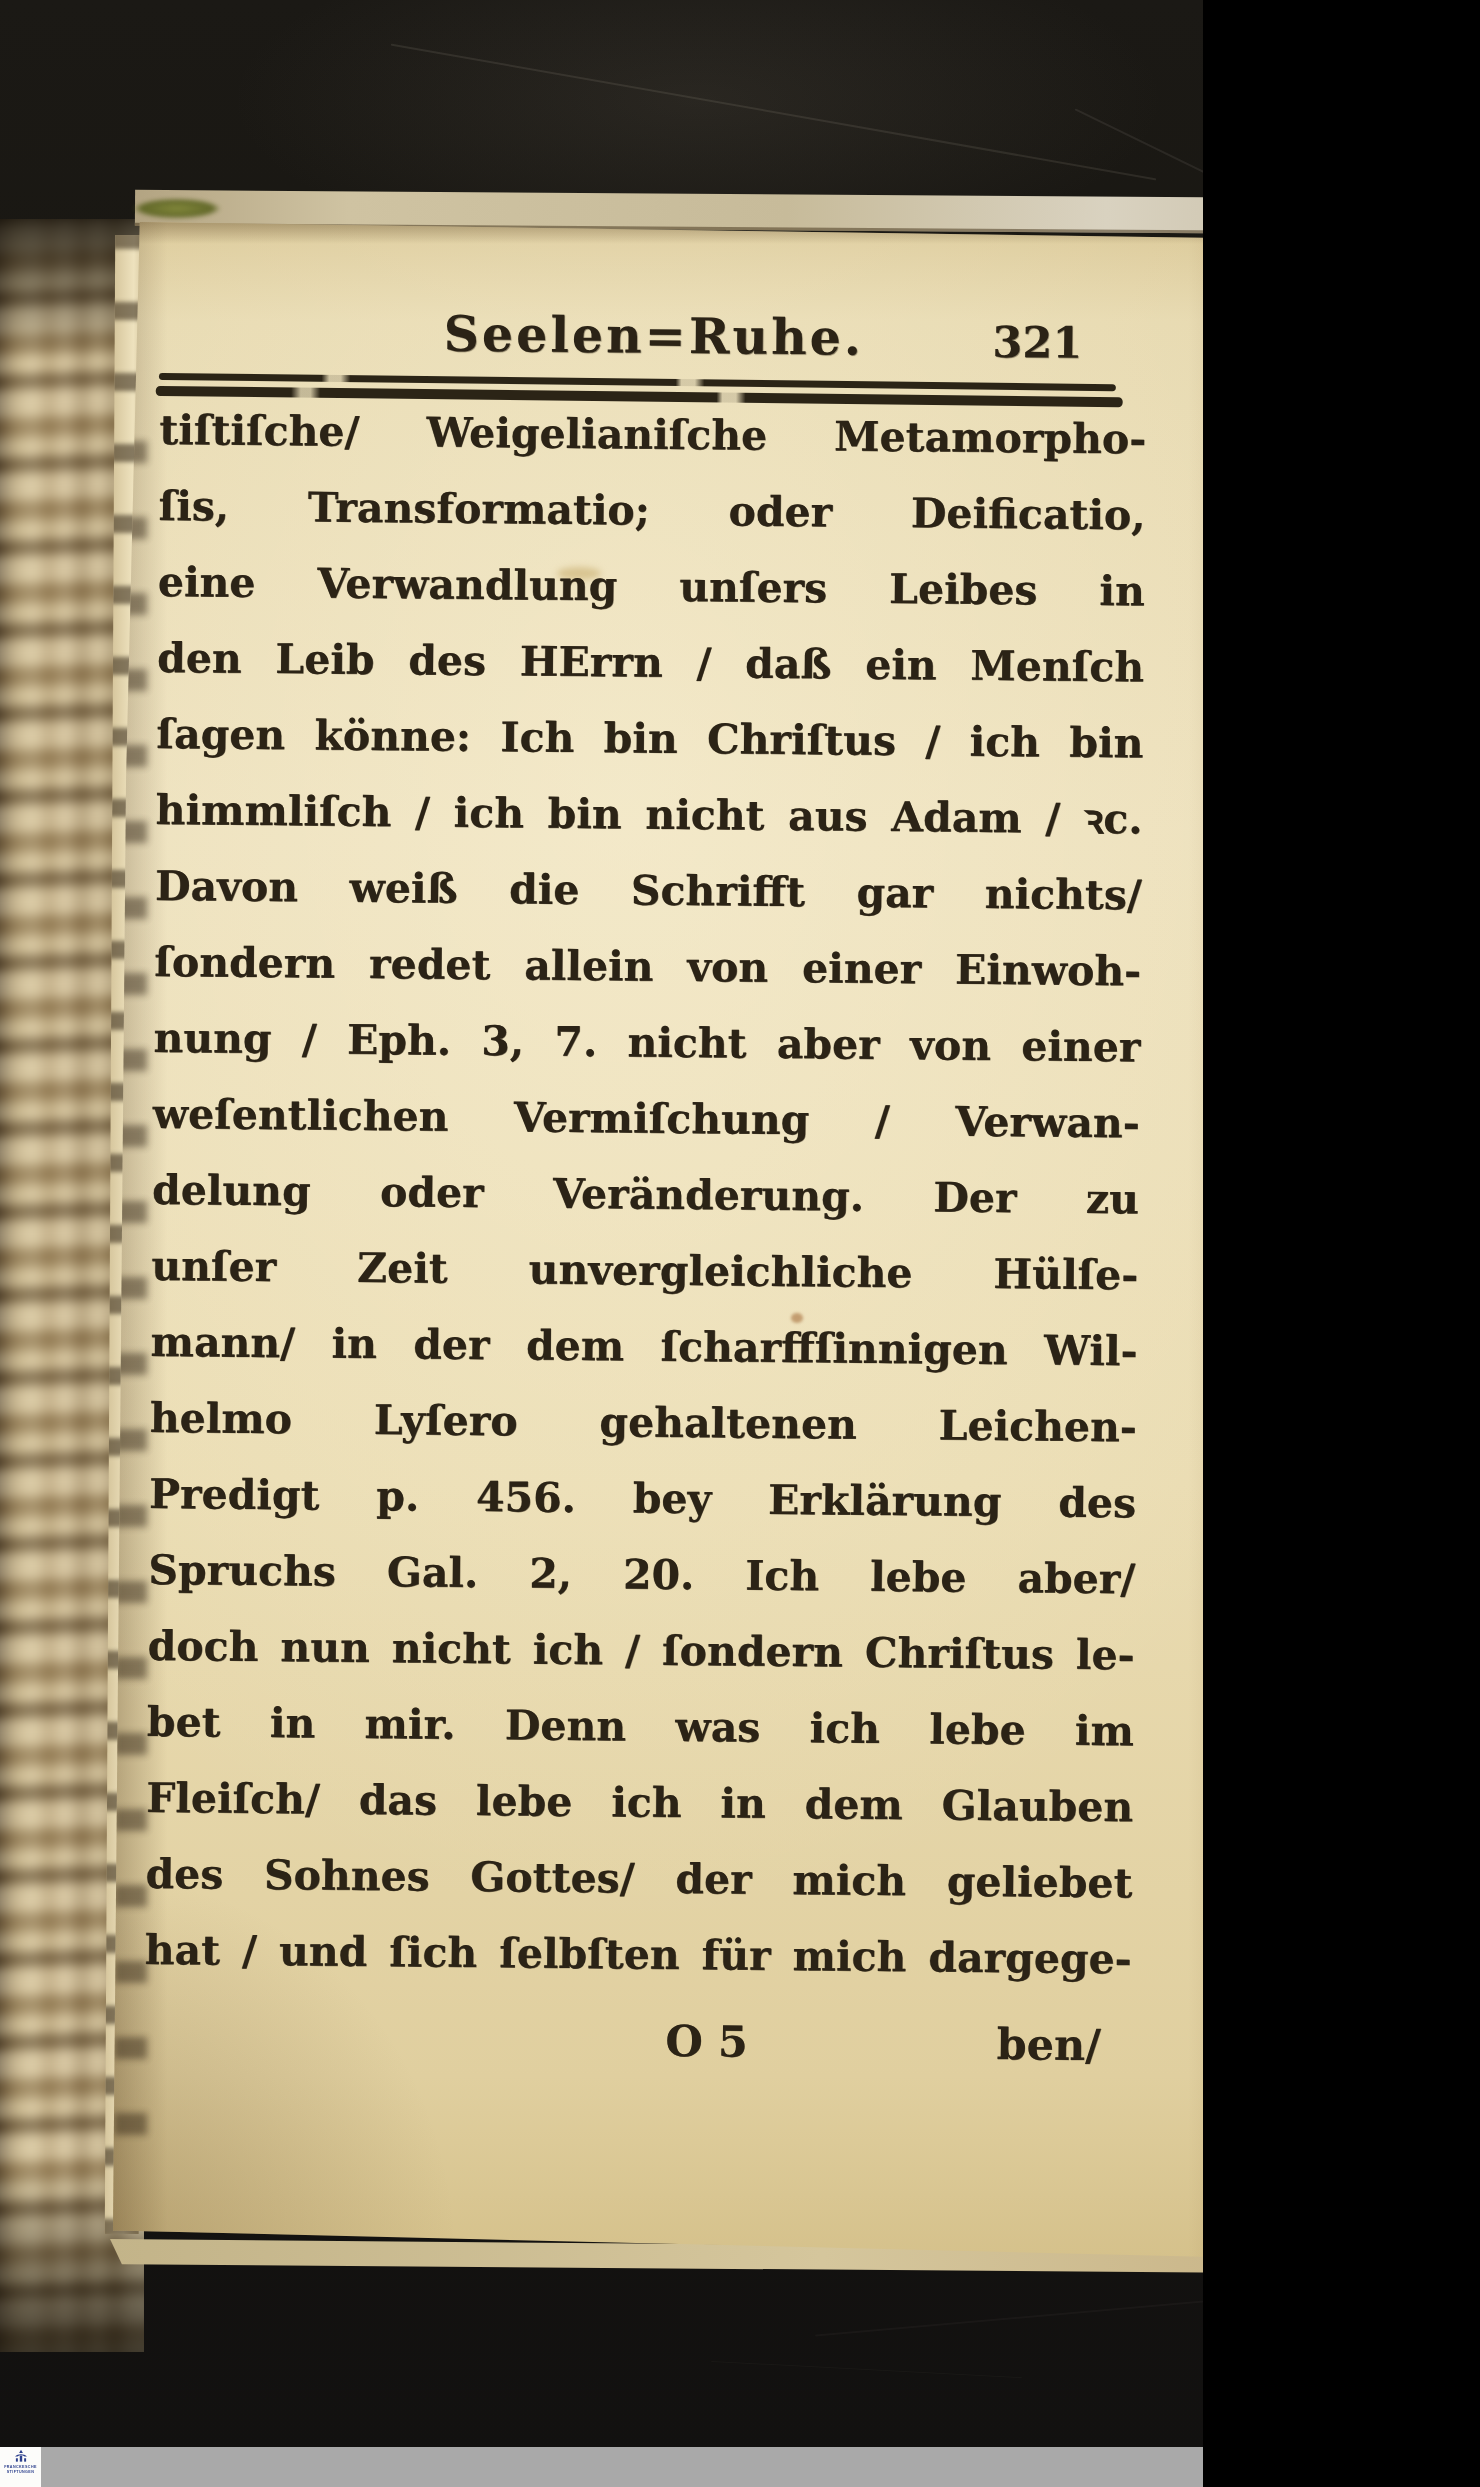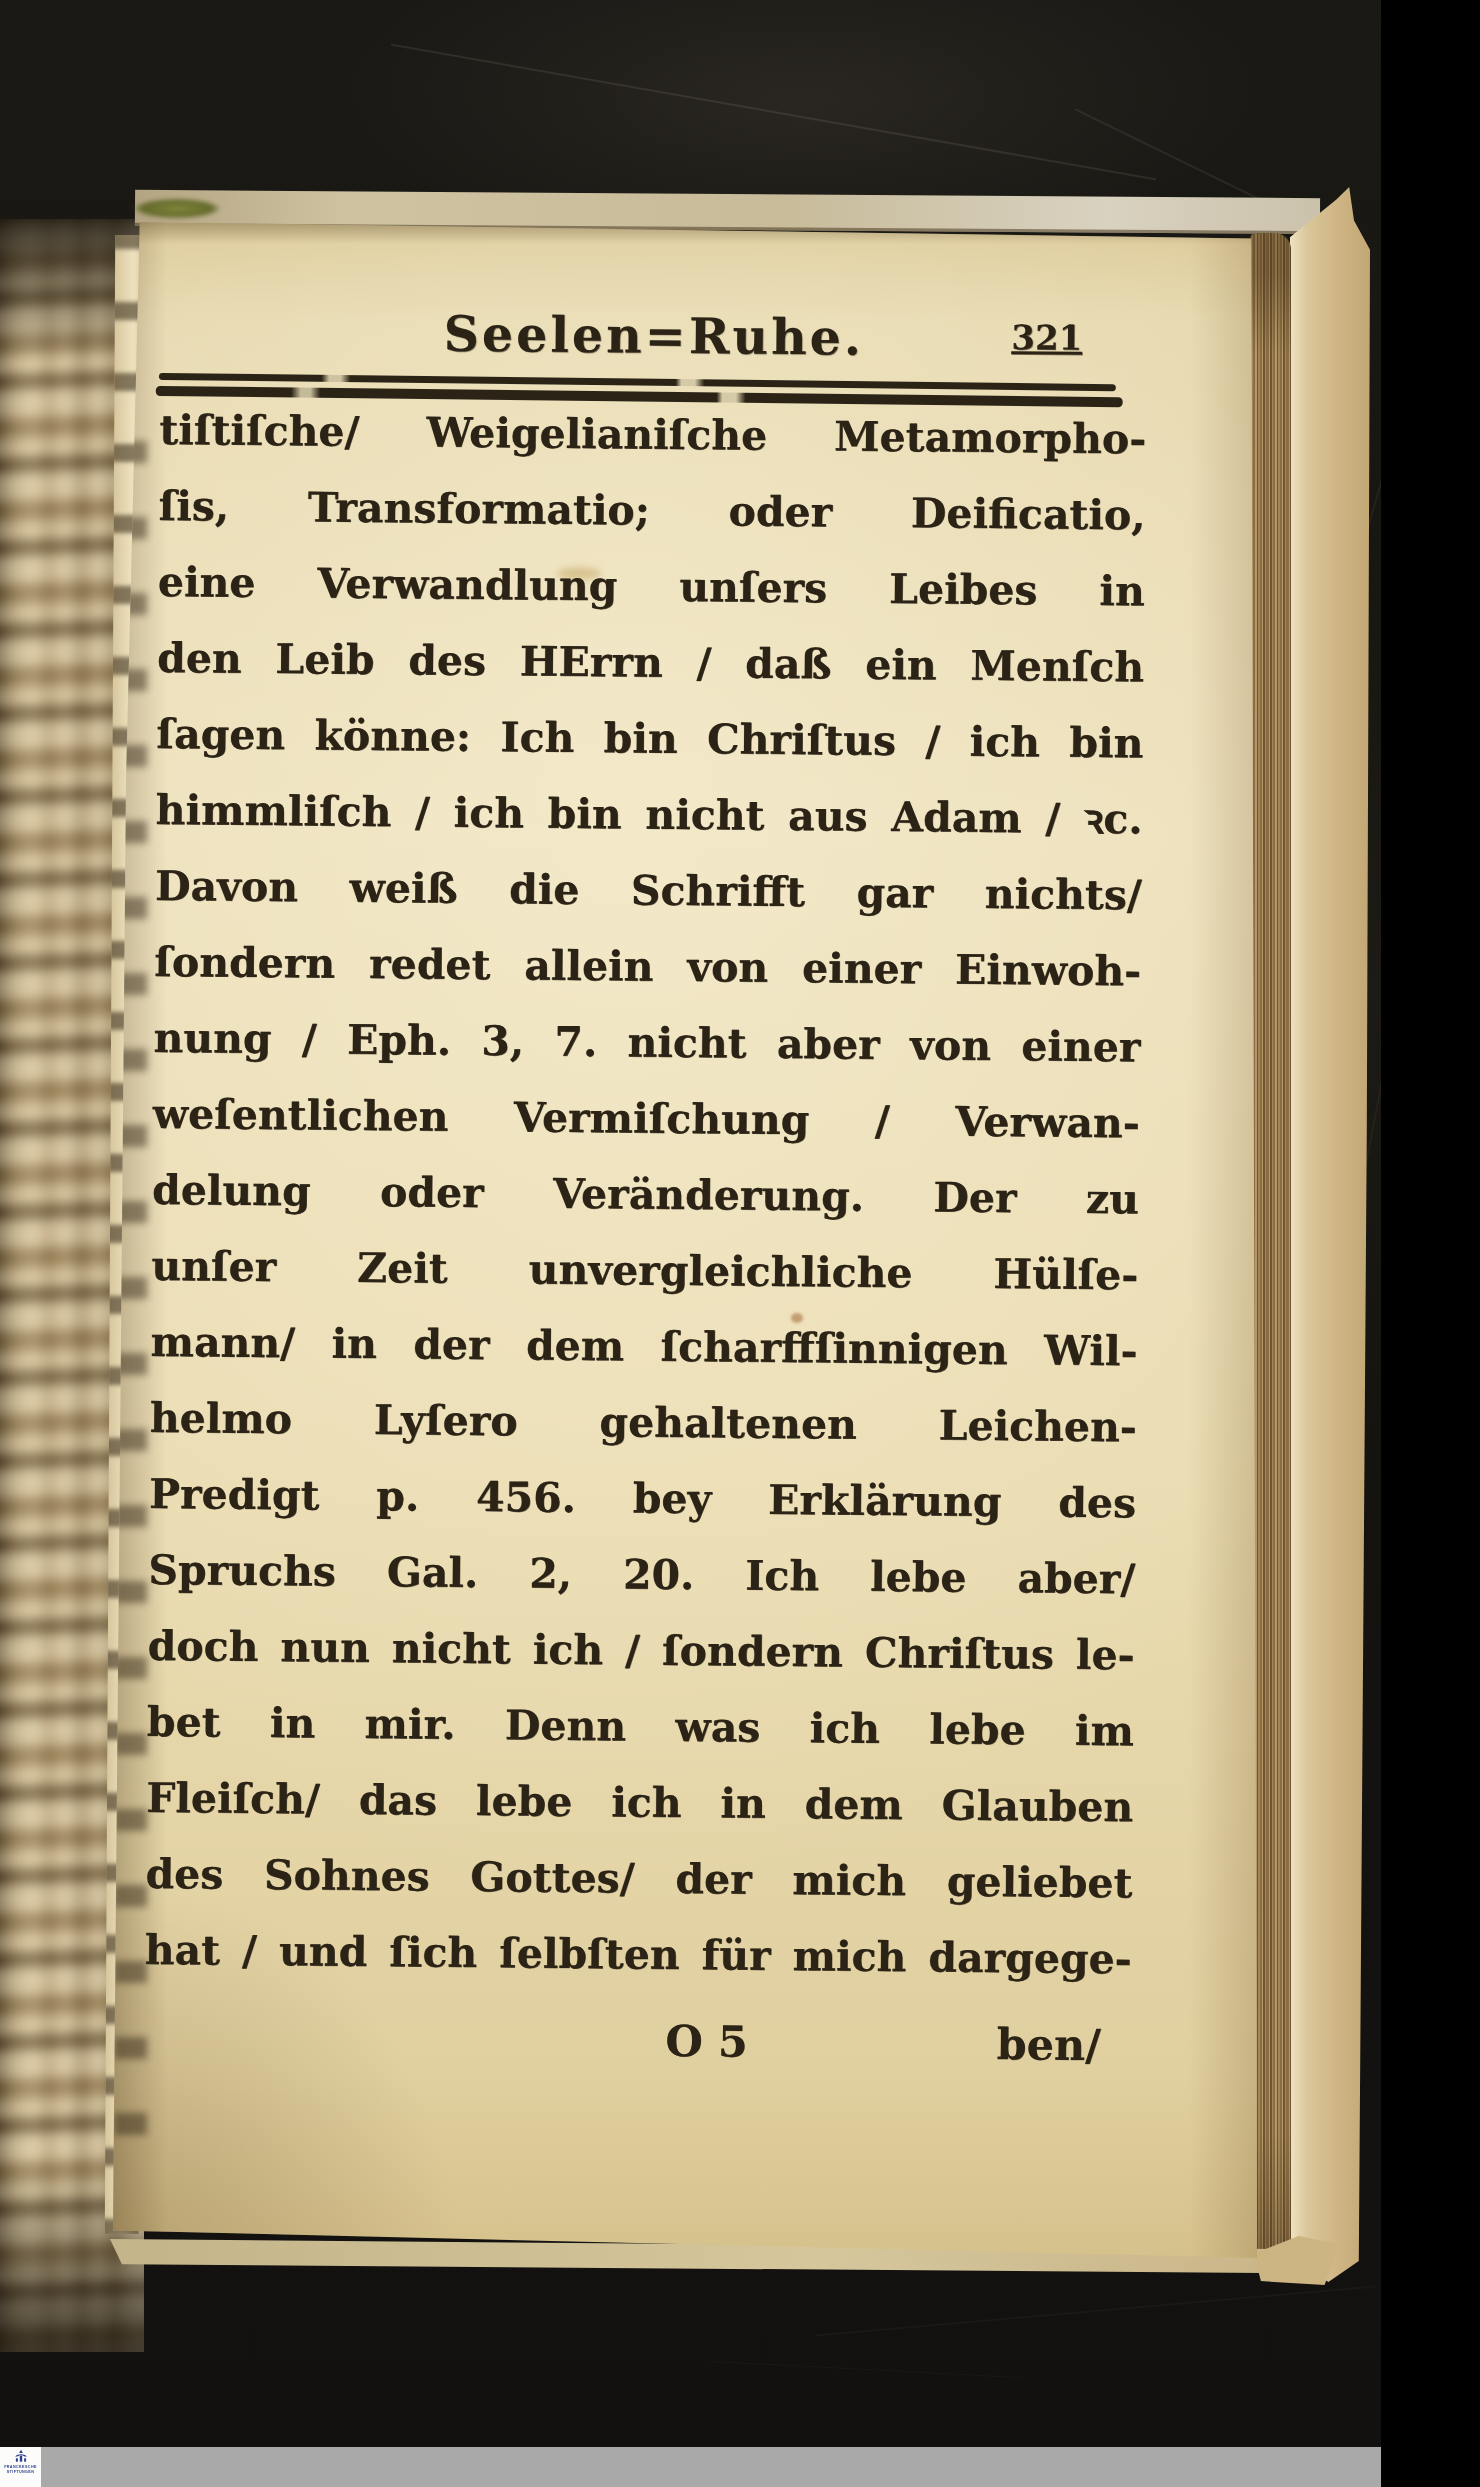--- a/index.html
+++ b/index.html
@@ -1,17 +1,17 @@
 <!DOCTYPE html>
 <html style="font-size:12px"><head>
 <meta charset="utf-8">
 <style>
   html,body{margin:0;padding:0;background:#000;}
   .stage{
-    position:relative;width:1381px;height:2487px;overflow:hidden;
+    position:relative;width:1203px;height:2487px;overflow:hidden;
     background:
       radial-gradient(666px 237px at 58% 4%, rgba(120,112,100,0.16), transparent 70%),
       radial-gradient(518px 666px at 97% 40%, rgba(90,84,74,0.10), transparent 70%),
       linear-gradient(180deg,#1b1915 0%,#17150f 30%,#141210 70%,#121110 100%);
     font-family:"DejaVu Serif","DejaVu Sans",serif;
   }
   .scratch{position:absolute;background:rgba(225,215,195,0.10);border-radius:1.5px;}
   .s1{left:385px;top:111px;width:777px;height:1.5px;transform:rotate(10deg);}
   .s2{left:1059px;top:178px;width:318px;height:1.5px;transform:rotate(26deg);opacity:.9;}
   .s3{left:1359px;top:348px;width:1.5px;height:415px;transform:rotate(16deg);opacity:.6;}
@@ -80,22 +80,22 @@
   .gutter-marks{position:absolute;left:4.4px;top:222px;width:33px;height:1747px;
     background:repeating-linear-gradient(180deg, rgba(45,33,18,0.55) 0 22px, transparent 22px 76px);
     filter:blur(3.7px);opacity:.85;}
 
   .print-layer{position:absolute;left:50px;top:0;width:987px;height:100%;
     transform:rotate(0.55deg);transform-origin:0 148px;color:#2b2316;}
   .header-row{position:absolute;left:0;top:83px;width:100%;height:71px;}
   .running-title{position:absolute;left:0;width:100%;text-align:center;
     font-size:49px;font-weight:700;letter-spacing:3px;
     text-shadow:0.7px 0.7px 0.7px rgba(43,33,18,0.5);}
-  .page-number{position:absolute;right:65px;top:7.4px;font-size:34px;font-weight:700;
-    text-shadow:0.7px 0.7px 0.7px rgba(43,33,18,0.5);text-decoration:underline;}
+  .page-number{position:absolute;right:65px;top:7.4px;font-size:43px;font-weight:700;
+    text-shadow:0.7px 0.7px 0.7px rgba(43,33,18,0.5);}
   .header-rule{position:absolute;left:-4.4px;top:155px;width:967px;height:25px;transform:rotate(0.12deg);}
   .header-rule .bar1{position:absolute;left:3px;top:0;width:99%;height:6.7px;border-radius:3.7px;
     background:linear-gradient(90deg,#2b2416 0 17%,rgba(43,36,22,0.15) 17.8% 19%,#2b2416 20% 54%,rgba(43,36,22,0.12) 54.6% 56%,#2b2416 57% 100%);}
   .header-rule .bar2{position:absolute;left:0;top:13.3px;width:100%;height:9.6px;border-radius:4.4px;
     background:linear-gradient(90deg,#2b2416 0 14%,rgba(43,36,22,0.2) 15% 16%,#2b2416 17% 58%,rgba(43,36,22,0.12) 58.6% 60%,#2b2416 61% 100%);}
   .body-text{position:absolute;left:0;top:173px;width:100%;}
   .line{height:76px;line-height:76px;font-size:41px;font-weight:700;
     text-align:justify;text-align-last:justify;white-space:nowrap;
     text-shadow:0.4px 0.4px 0.5px rgba(43,33,18,0.55), -0.4px 0 0.3px rgba(43,33,18,0.30);}
   .signature-row{position:absolute;left:0;top:1779px;width:100%;height:76px;

